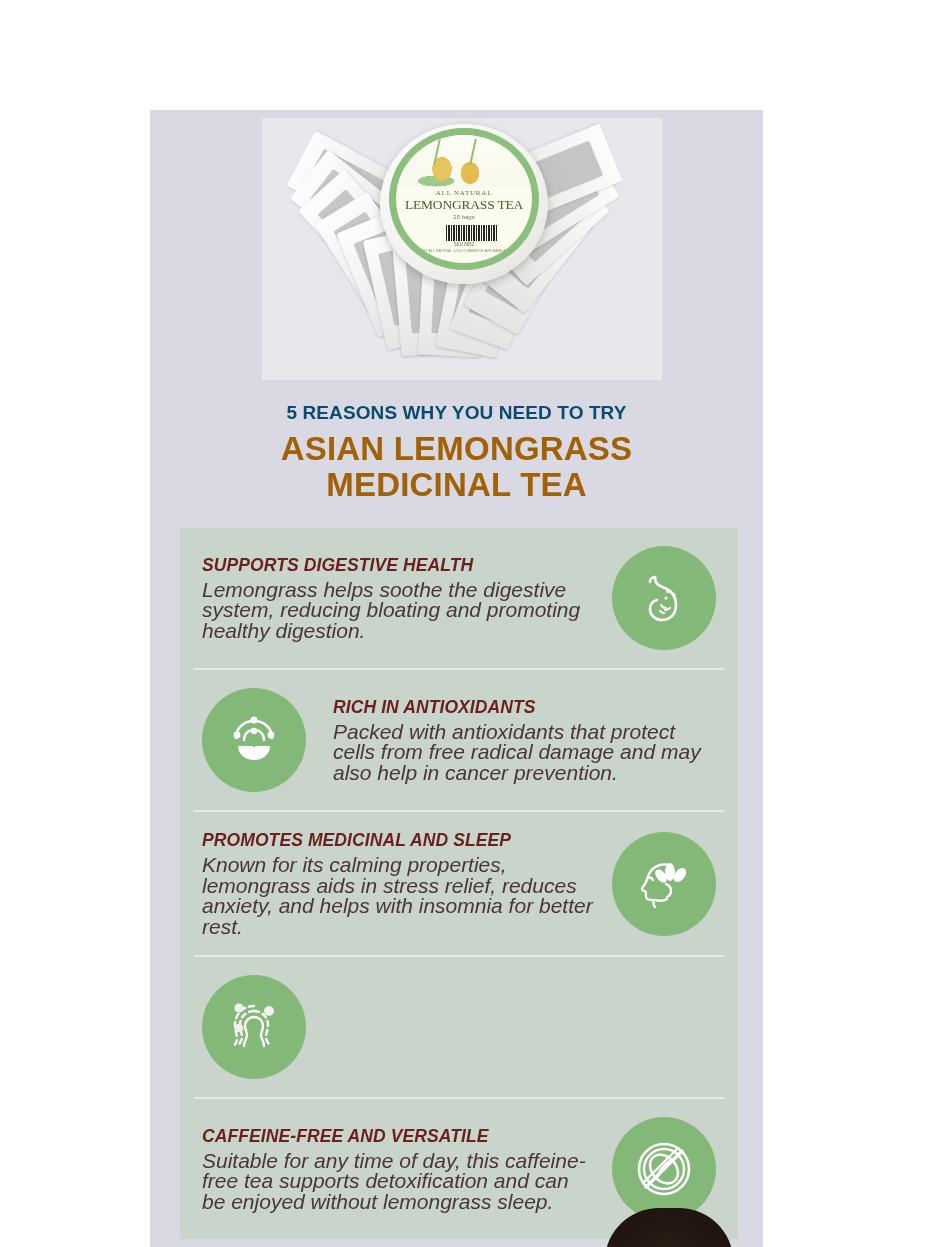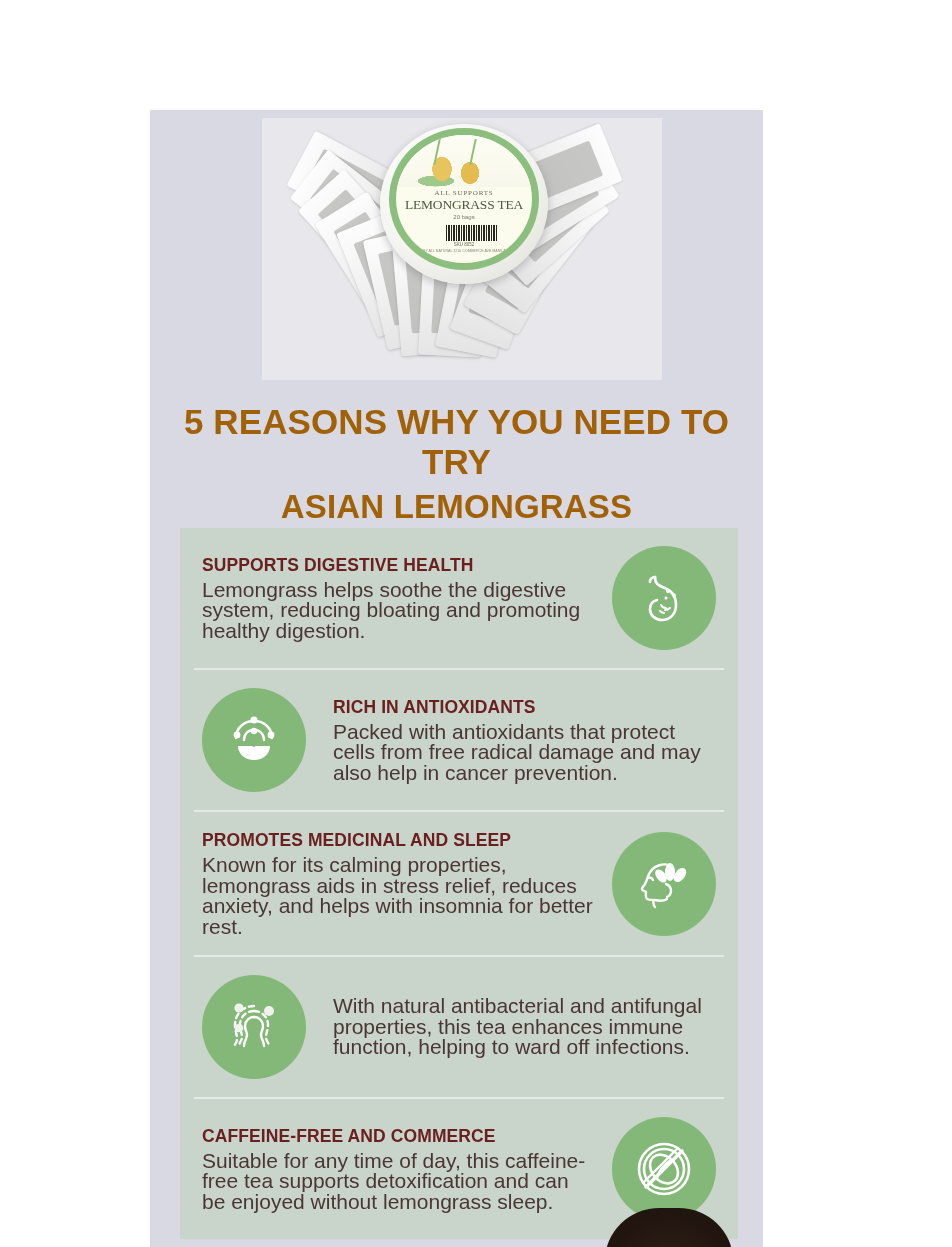--- a/index.html
+++ b/index.html
@@ -150,23 +150,23 @@
     top: 114px; left: 0; right: 0;
     text-align: center;
     font-size: 3.6px;
     line-height: 4.6px;
     color: #8b8b72;
   }
 
   
   .title-block { text-align: center; margin-top: 14px; }
   .title-top {
-    font-size: 35px;
+    font-size: 19px;
     font-weight: bold;
-    color: #a16207;
+    color: #0c4a6e;
     letter-spacing: .1px;
   }
   .title-main {
     font-size: 33px;
     font-weight: bold;
     color: #a16207;
     line-height: 36px;
     margin-top: 7px;
     letter-spacing: .2px;
   }
@@ -178,20 +178,21 @@
     top: 418px;
     width: 558px;
     background: #c9d4ca;
     padding: 0;
   }
   .row {
     display: flex;
     align-items: center;
     padding: 18px 22px;
     gap: 18px;
+    font-style: italic;
   }
   .row.reverse { flex-direction: row-reverse; gap: 27px; }
   .divider {
     height: 2px;
     margin: 0 14px;
     background: #e3ebe4;
   }
   .row-text { flex: 1; }
   .row.reverse .row-text { text-align: left; }
   .row-title {
@@ -259,21 +260,21 @@
       <div class="teabag" style="left:224px;top:116px; transform:rotate(20deg);"></div>
       <div class="teabag" style="left:252px;top:104px; transform:rotate(29deg);"></div>
       <div class="teabag" style="left:276px;top:88px;  transform:rotate(38deg);"></div>
       <div class="teabag" style="left:296px;top:70px;  transform:rotate(48deg);"></div>
       <div class="teabag" style="left:310px;top:52px;  transform:rotate(58deg);"></div>
       <div class="teabag" style="left:318px;top:34px;  transform:rotate(68deg);"></div>
 
       <div class="tin">
         <div class="tin-label">
           <div class="label-img"></div>
-          <div class="lbl-sub">ALL SUPPORTS</div>
+          <div class="lbl-sub">ALL NATURAL</div>
           <div class="lbl-title">LEMONGRASS TEA</div>
           <div class="lbl-bags">20 bags</div>
           <div class="lbl-barcode"></div>
           <div class="lbl-code">SKU 8052</div>
           <div class="lbl-fine">DISTRIBUTED BY
 ALL NATURAL
 1210 COMMERCE AVE
 MANILA, PHILIPPINES</div>
         </div>
       </div>
@@ -345,41 +346,40 @@
           <ellipse cx="48" cy="23" rx="5" ry="8" transform="rotate(38 48 23)" fill="#ffffff" stroke="none"></ellipse>
           <ellipse cx="29" cy="24" rx="4.5" ry="7.5" transform="rotate(-38 29 24)" fill="#ffffff" stroke="none"></ellipse>
         </svg>
       </div>
     </div>
 
     <div class="divider"></div>
 
     <div class="row reverse">
       <div class="row-text">
-        <div class="row-desc">With natural antibacterial and antifungal properties, this tea enhances immune function, helping to ward off infections.</div>
       </div>
       <div class="icon-wrap">
         <svg width="64" height="64" viewBox="0 0 64 64" fill="none" stroke="#ffffff" stroke-width="2.4" stroke-linecap="round">
           <path d="M32 22c-5 0-9 4-9 9 0 4 2 6 2 9 0 4-3 6-3 11"></path>
           <path d="M32 22c5 0 9 4 9 9 0 4-2 6-2 9 0 4 3 6 3 11"></path>
           <path d="M32 16c-8 0-14 6-14 14 0 5 2 8 2 12 0 4-3 6-3 9" stroke-dasharray="5 4"></path>
           <path d="M32 16c8 0 14 6 14 14 0 5-2 8-2 12 0 4 3 6 3 9" stroke-dasharray="5 4"></path>
           <path d="M32 11c-11 0-19 8-19 19 0 6 2 9 2 14 0 4-3 6-3 8" stroke-dasharray="5 4"></path>
           <circle cx="17" cy="33" r="4.3" fill="#eef3ec" stroke="none"></circle>
           <circle cx="17" cy="13" r="4.6" fill="#eef3ec" stroke="none"></circle>
           <circle cx="47" cy="16" r="5" fill="#eef3ec" stroke="none"></circle>
         </svg>
       </div>
     </div>
 
     <div class="divider"></div>
 
     <div class="row">
       <div class="row-text">
-        <div class="row-title">CAFFEINE-FREE AND COMMERCE</div>
+        <div class="row-title">CAFFEINE-FREE AND VERSATILE</div>
         <div class="row-desc">Suitable for any time of day, this caffeine-free tea supports detoxification and can be enjoyed without lemongrass sleep.</div>
       </div>
       <div class="icon-wrap">
         <svg width="66" height="66" viewBox="0 0 66 66" fill="none" stroke="#ffffff" stroke-width="2.6" stroke-linecap="round">
           <circle cx="33" cy="33" r="25"></circle>
           <circle cx="33" cy="33" r="20"></circle>
           <ellipse cx="33" cy="33" rx="12" ry="16" transform="rotate(-42 33 33)"></ellipse>
           <path d="M26 42c2-8 8-14 14-18"></path>
           <line x1="15" y1="51" x2="51" y2="15" stroke-width="3.4"></line>
           <line x1="12" y1="47" x2="47" y2="12" stroke-width="2.4"></line>

